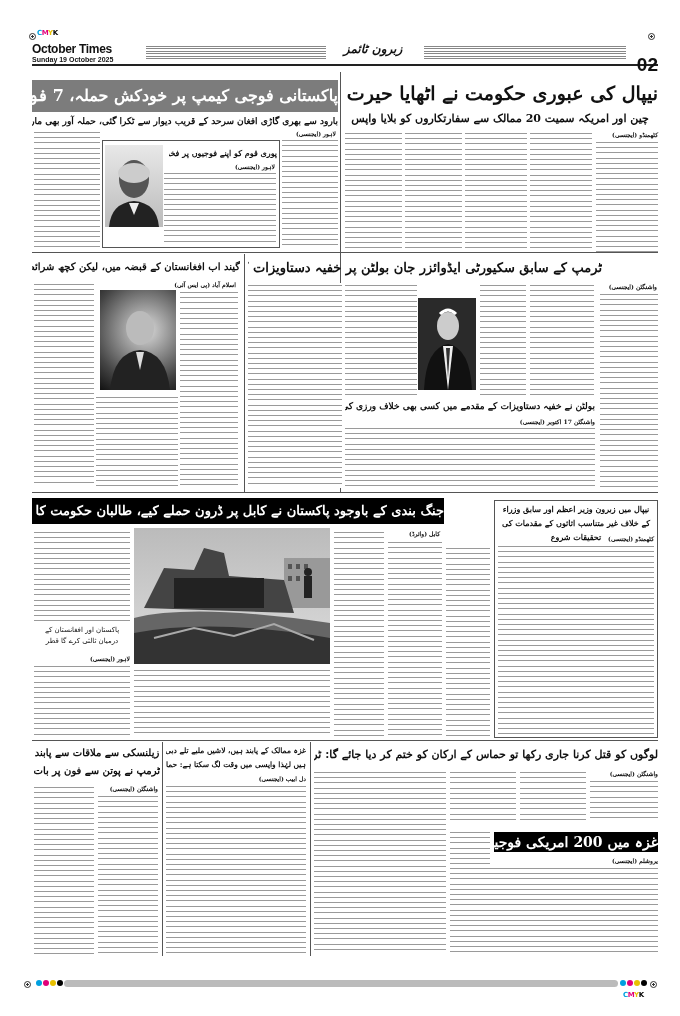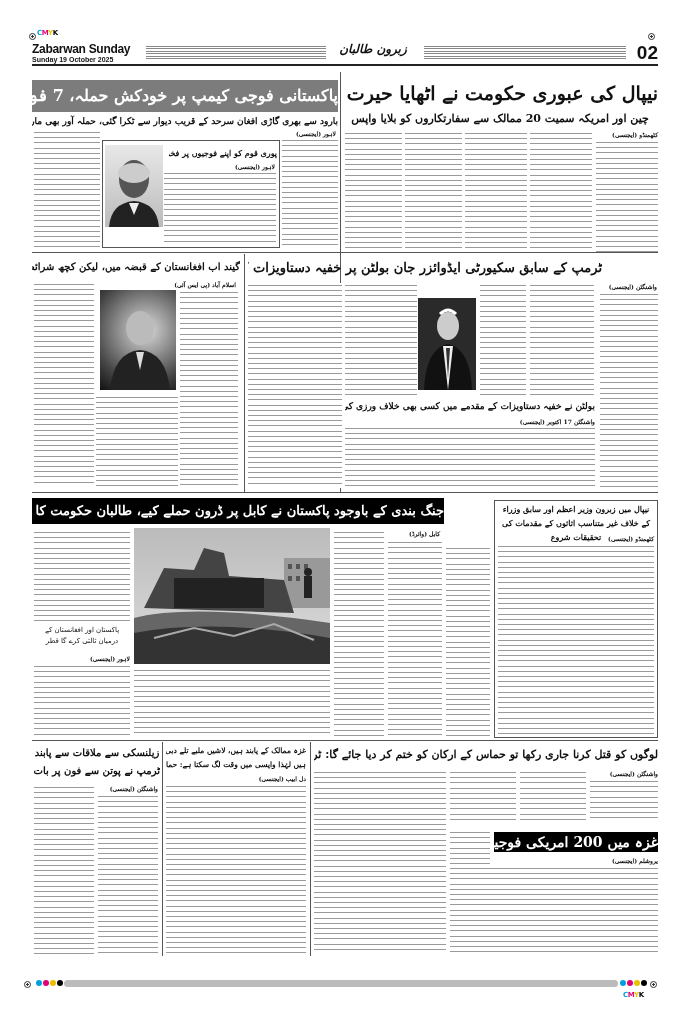--- a/index.html
+++ b/index.html
@@ -10,43 +10,43 @@
   .reg{width:7px;height:7px;border-radius:50%;border:1px solid #333;background:radial-gradient(#333 30%,#fff 35%)}
   .cmyk{font-size:7px;font-weight:bold;letter-spacing:-0.5px}
   .cmyk .c{color:#00a0e0}.cmyk .m{color:#e0007a}.cmyk .y{color:#e8c000}.cmyk .k{color:#000}
   .dot{display:inline-block;width:6px;height:6px;border-radius:50%;margin-right:1px}
   
   .masthead{left:32px;top:42px;width:626px;height:24px;border-bottom:2px solid #222}
   .brand{position:absolute;left:0;top:0;font-family:"Liberation Sans",sans-serif;font-weight:bold;font-size:12px;letter-spacing:-0.3px}
   .date{position:absolute;left:0;top:14px;font-family:"Liberation Sans",sans-serif;font-weight:bold;font-size:7px}
   .rules{position:absolute;height:14px;top:4px;background:repeating-linear-gradient(#888 0 1px,#fff 1px 2.5px)}
   .logo-urdu{position:absolute;top:0;font-size:12px;font-style:italic;font-weight:bold}
-  .pagenum{position:absolute;right:0;top:0;font-family:"Liberation Sans",sans-serif;font-weight:bold;font-size:19px;line-height:22px}
+  .pagenum{position:absolute;right:0;top:12px;font-family:"Liberation Sans",sans-serif;font-weight:bold;font-size:19px;line-height:22px}
   
   .col{background:repeating-linear-gradient(#fff 0 2px,#9a9a9a 2px 3px,#fff 3px 5.2px)}
   .vrule{width:1px;background:#555}
   .hrule{height:1px;background:#555}
   .hl{font-weight:bold;text-align:center;white-space:nowrap;overflow:hidden}
   .banner-gray{background:#7c7c7c;color:#fff}
   .banner-black{background:#000;color:#fff}
   .photo{background:#555;overflow:hidden}
   .byline{font-size:6px;font-weight:bold;text-align:right;white-space:nowrap}
 </style>
 </head>
 <body>
 
 <div class="abs reg" style="left:29px;top:33px"></div>
 <div class="abs cmyk" style="left:37px;top:29px"><span class="c">C</span><span class="m">M</span><span class="y">Y</span><span class="k">K</span></div>
 <div class="abs reg" style="left:648px;top:33px"></div>
 
 <div class="abs masthead">
-  <div class="brand">Zabarwan Sunday</div>
+  <div class="brand">October Times</div>
   <div class="date">Sunday 19 October 2025</div>
   <div class="rules" style="left:114px;width:180px"></div>
-  <div class="logo-urdu urdu" style="left:300px;width:82px;text-align:center">زبرون طالبان</div>
+  <div class="logo-urdu urdu" style="left:300px;width:82px;text-align:center">زبرون ٹائمز</div>
   <div class="rules" style="left:392px;width:202px"></div>
   <div class="pagenum">02</div>
 </div>
 
 <div class="abs urdu hl" style="left:342px;top:78px;width:316px;font-size:19px;line-height:30px">نیپال کی عبوری حکومت نے اٹھایا حیرت انگیز قدم</div>
 <div class="abs urdu hl" style="left:342px;top:110px;width:316px;font-size:11px;line-height:18px">چین اور امریکہ سمیت 20 ممالک سے سفارتکاروں کو بلایا واپس</div>
 <div class="abs urdu byline" style="left:600px;top:131px;width:58px">کٹھمنڈو (ایجنسی)</div>
 <div class="abs col" style="left:596px;top:140px;width:62px;height:112px"></div>
 <div class="abs col" style="left:530px;top:131px;width:62px;height:121px"></div>
 <div class="abs col" style="left:465px;top:131px;width:62px;height:121px"></div>

